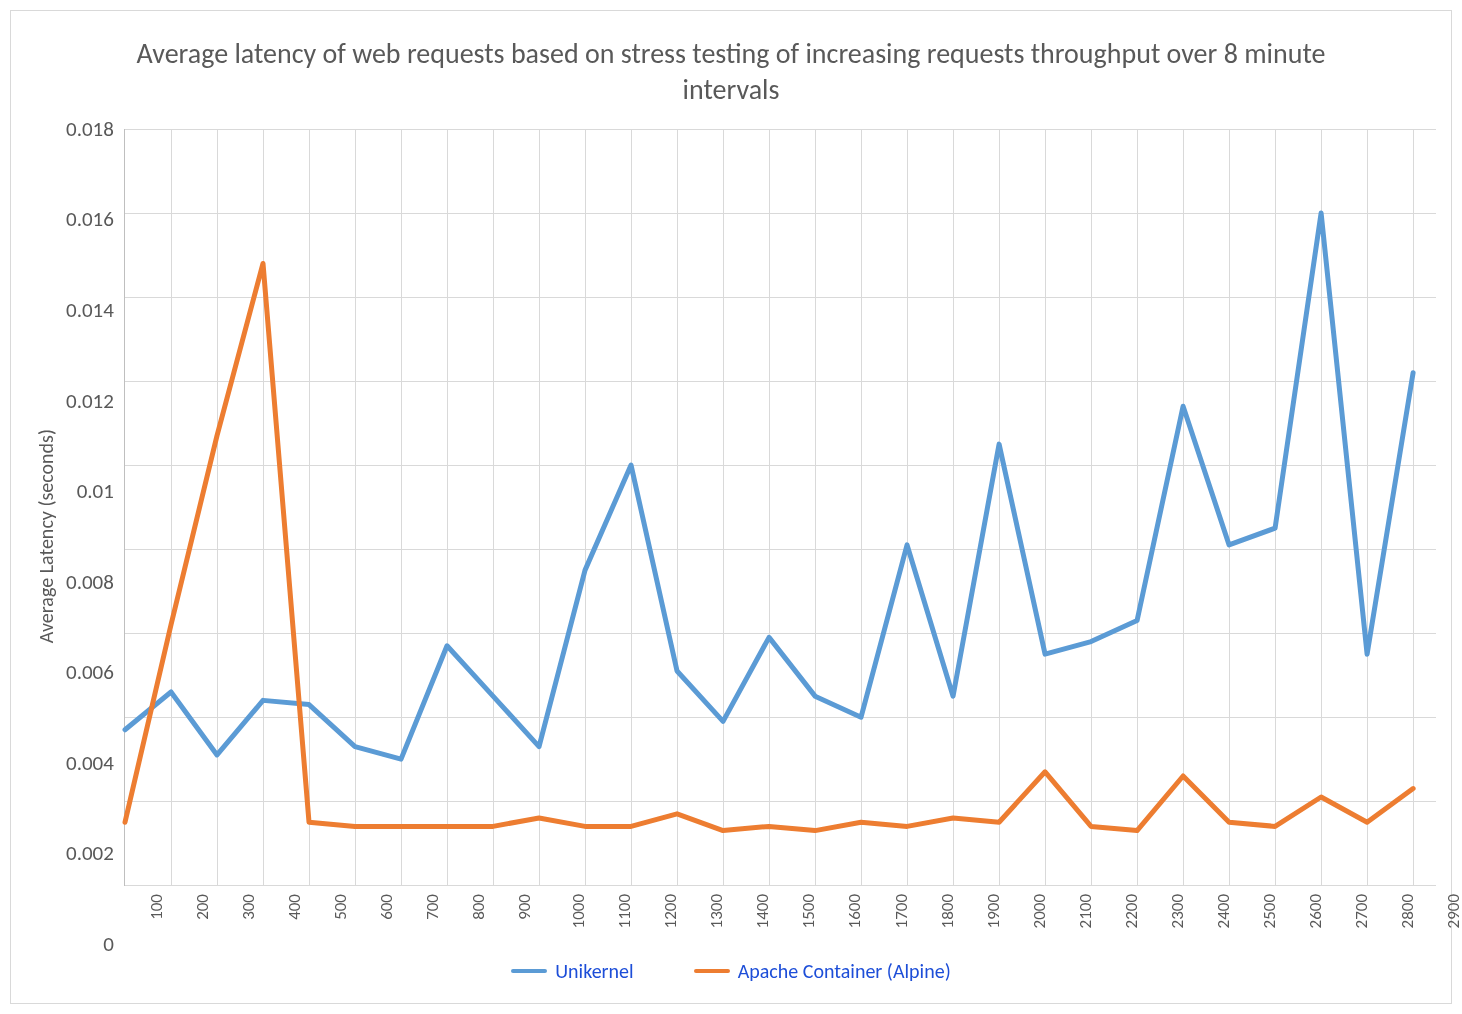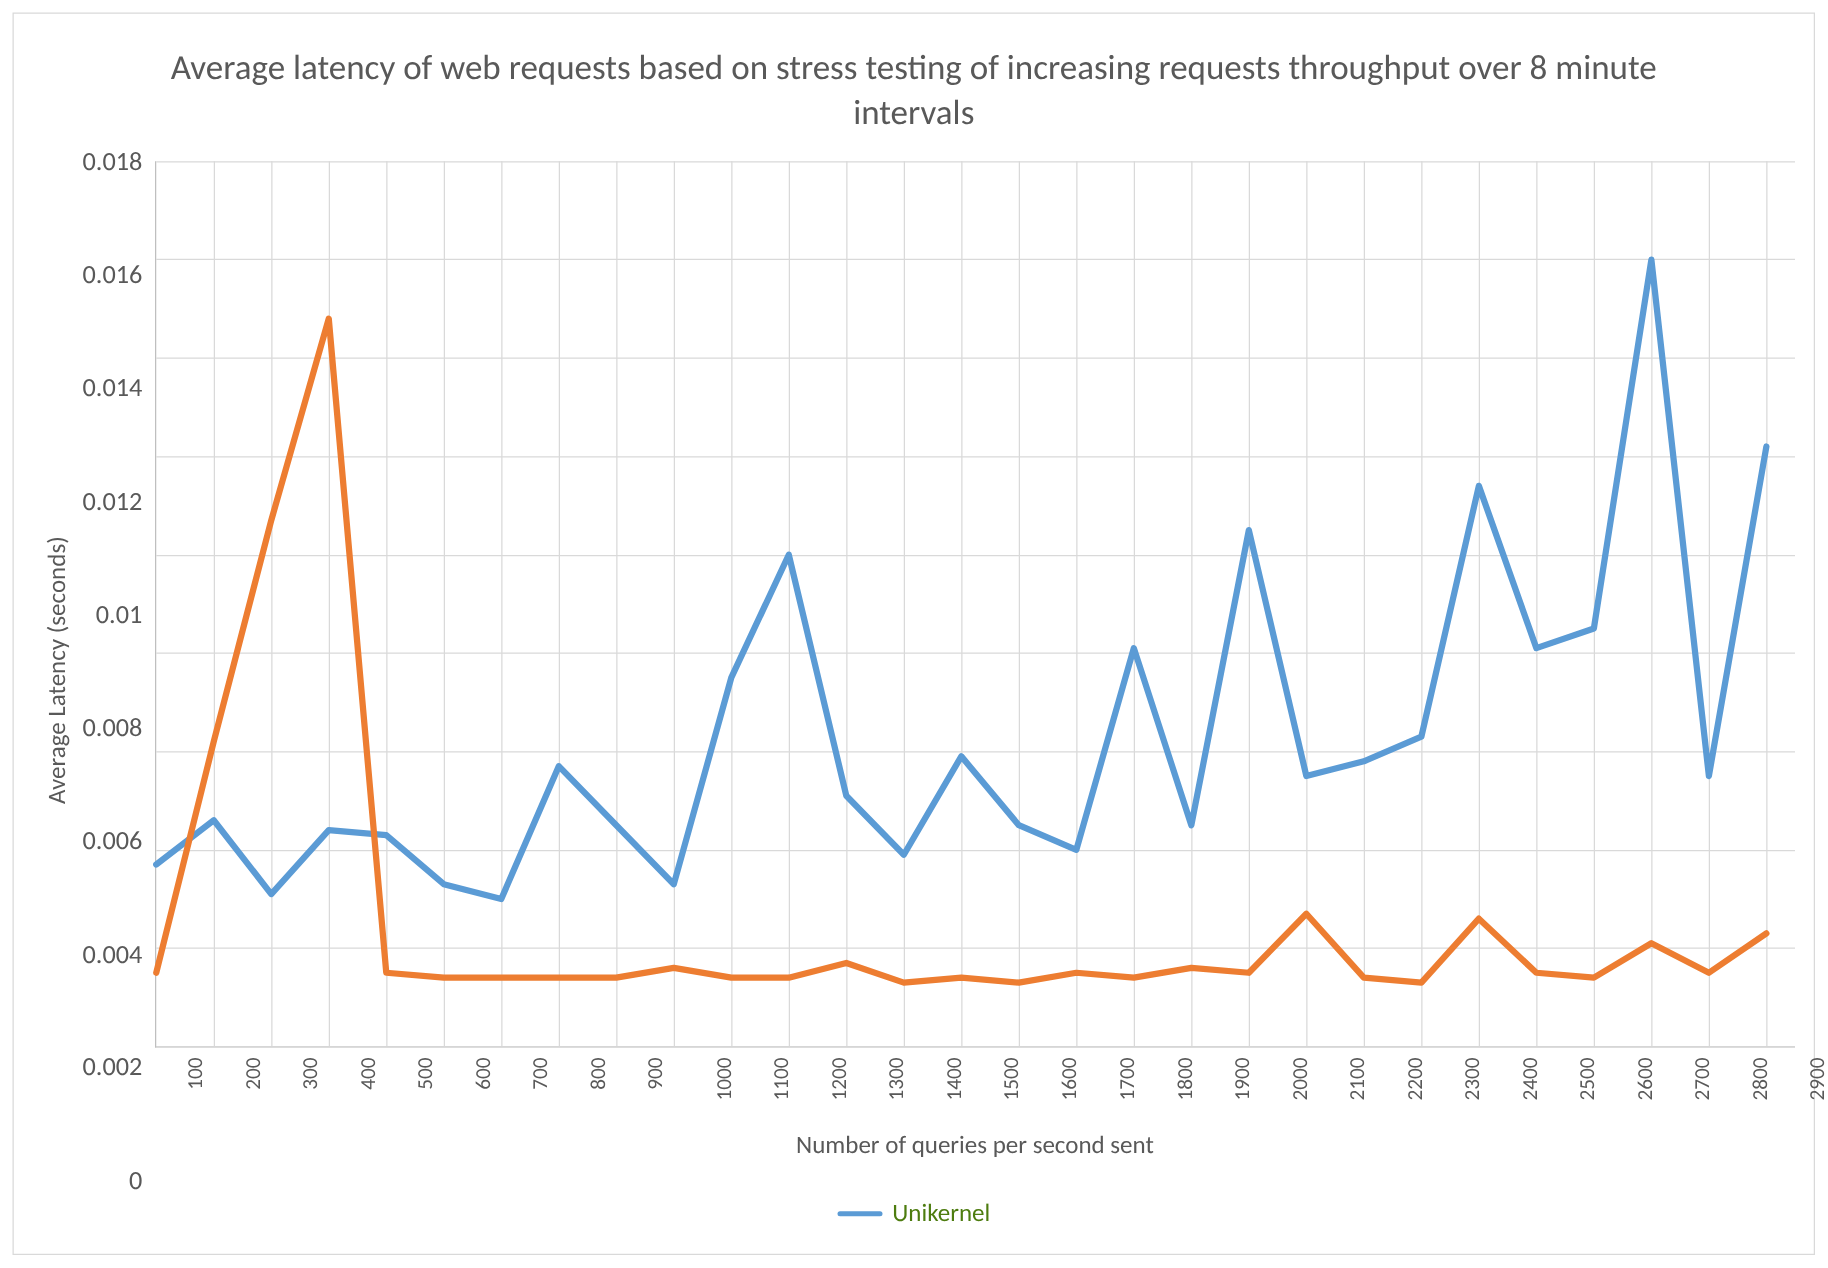--- a/index.html
+++ b/index.html
@@ -119,21 +119,21 @@
       display: flex;
       justify-content: center;
       gap: 60px;
       padding: 15px 0 5px;
     }
     .legend-item {
       display: flex;
       align-items: center;
       gap: 8px;
       font-size: 20px;
-      color: #4d7c0f;
+      color: #1d4ed8;
     }
     .legend-line {
       width: 36px;
       height: 4px;
       border-radius: 2px;
     }
   </style>
 </head>
 <body>
 
@@ -226,24 +226,27 @@
             <div class="x-tick" style="left: calc(70.1754% - 4px);">2100</div>
             <div class="x-tick" style="left: calc(73.6842% - 4px);">2200</div>
             <div class="x-tick" style="left: calc(77.193% - 4px);">2300</div>
             <div class="x-tick" style="left: calc(80.7018% - 4px);">2400</div>
             <div class="x-tick" style="left: calc(84.2105% - 4px);">2500</div>
             <div class="x-tick" style="left: calc(87.7193% - 4px);">2600</div>
             <div class="x-tick" style="left: calc(91.2281% - 4px);">2700</div>
             <div class="x-tick" style="left: calc(94.7368% - 4px);">2800</div>
             <div class="x-tick" style="left: calc(98.2456% - 4px);">2900</div>
           </div>
-        <div class="x-axis-label">Number of queries per second sent</div>
       </div>
     </div>
   </div>
 
   <div class="legend" id="legend">
       <div class="legend-item">
         <div class="legend-line" style="background: rgb(91, 155, 213);"></div>
         <span>Unikernel</span>
       </div>
+      <div class="legend-item">
+        <div class="legend-line" style="background: rgb(237, 125, 49);"></div>
+        <span>Apache Container (Alpine)</span>
+      </div>
     </div>
 </div>
 
 </body></html>

